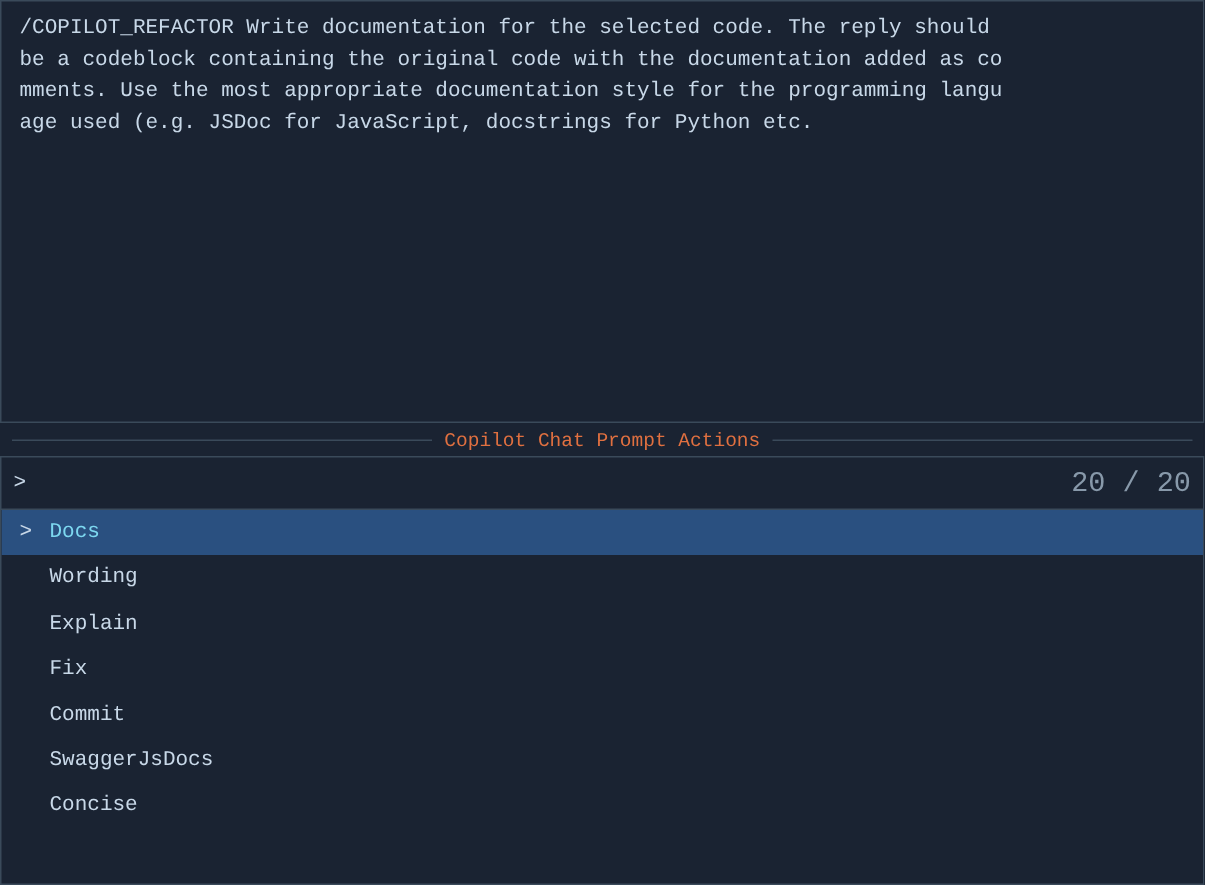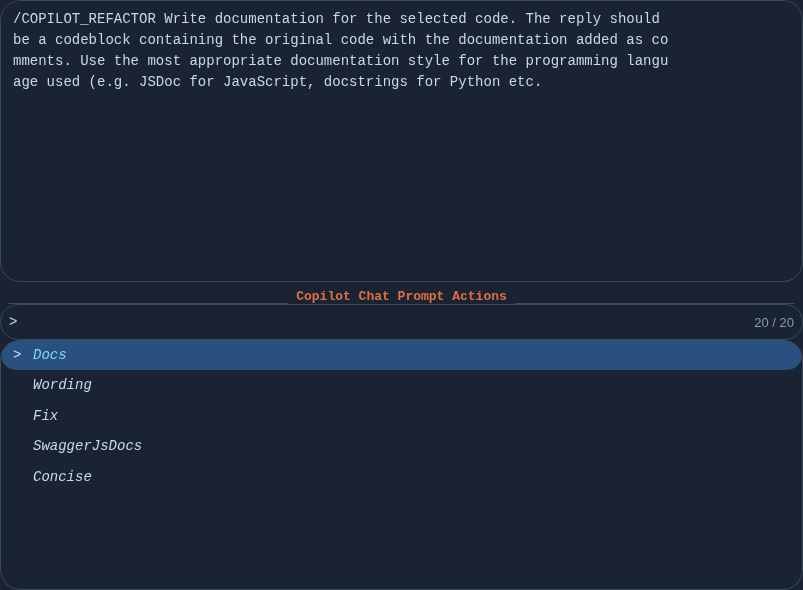--- a/index.html
+++ b/index.html
@@ -1,19 +1,18 @@
 <!DOCTYPE html>
 <html><head>
   <meta charset="utf-8">
   <style>
     * {
       margin: 0;
       padding: 0;
       box-sizing: border-box;
-      border-radius: 20px;
     }
 
     body {
       width: 803px;
       height: 590px;
       background-color: #1a2332;
       font-family: 'Courier New', Courier, monospace;
       font-size: 14px;
       color: #c8d8e8;
       overflow: hidden;
@@ -42,24 +41,23 @@
       font-size: 14px;
       line-height: 1.5;
       white-space: pre-wrap;
       word-wrap: break-word;
     }
 
     
     #divider-row {
       flex: 0 0 22px;
       display: flex;
-      align-items: flex-end;
+      align-items: center;
       background-color: #1a2332;
       padding: 0 8px;
-      font-weight: bold;
     }
 
     .divider-line {
       flex: 1;
       height: 1px;
       background-color: #3a4a5a;
     }
 
     #divider-label {
       color: #e07040;
@@ -92,22 +90,22 @@
       border: none;
       outline: none;
       color: #c8d8e8;
       font-family: 'Courier New', Courier, monospace;
       font-size: 14px;
       caret-color: #c8d8e8;
     }
 
     #counter-display {
       color: #8899aa;
-      font-family: Liberation Sans, sans-serif;
-      font-size: 13px;
+      font-family: Liberation Mono, monospace;
+      font-size: 19px;
       white-space: nowrap;
     }
 
     
     #list-area {
       flex: 1;
       background-color: #1a2332;
       border: 1px solid #3a4a5a;
       border-top: none;
       overflow: hidden;
@@ -135,21 +133,20 @@
       width: 14px;
       display: inline-block;
     }
 
     .list-item.selected .item-prefix {
       color: #c8d8e8;
     }
 
     .list-item .item-label {
       color: #c8d8e8;
-      font-style: italic;
     }
 
     .list-item.selected .item-label {
       color: #7dd8f0;
     }
   </style>
 </head>
 <body>
 
 <div id="app">
@@ -178,24 +175,32 @@
   <div class="list-item selected">
         <span class="item-prefix">&gt;</span>
         <span class="item-label">Docs</span>
       </div>
       <div class="list-item">
         <span class="item-prefix"></span>
         <span class="item-label">Wording</span>
       </div>
       <div class="list-item">
         <span class="item-prefix"></span>
+        <span class="item-label">Explain</span>
+      </div>
+      <div class="list-item">
+        <span class="item-prefix"></span>
         <span class="item-label">Fix</span>
       </div>
       <div class="list-item">
         <span class="item-prefix"></span>
+        <span class="item-label">Commit</span>
+      </div>
+      <div class="list-item">
+        <span class="item-prefix"></span>
         <span class="item-label">SwaggerJsDocs</span>
       </div>
       <div class="list-item">
         <span class="item-prefix"></span>
         <span class="item-label">Concise</span>
       </div>
     </div>
 
 </div>
 

